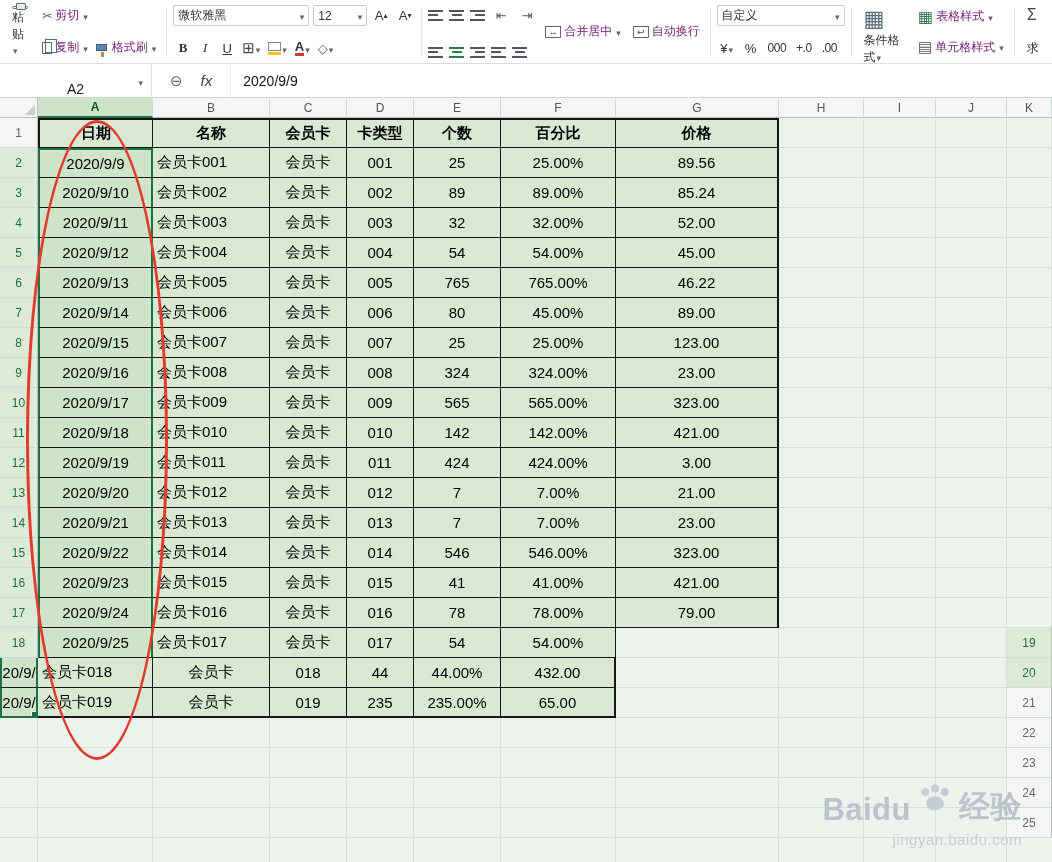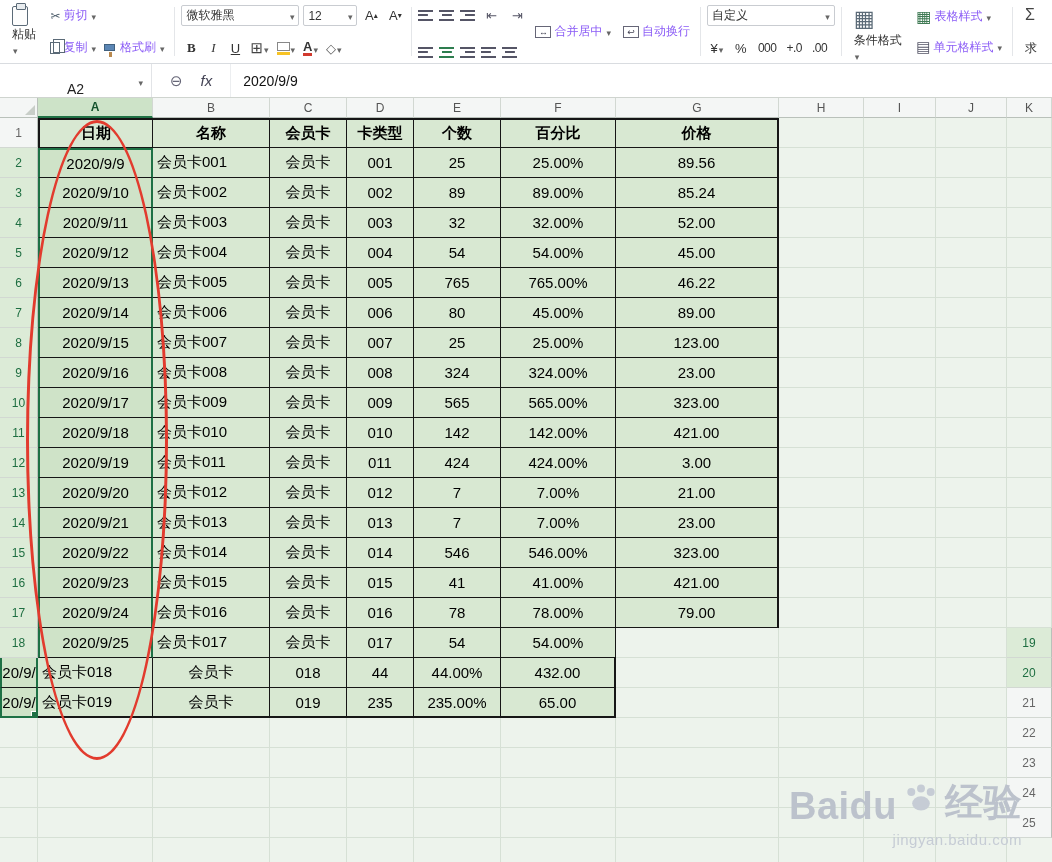--- a/index.html
+++ b/index.html
@@ -8,21 +8,21 @@
   .app{position:relative;width:1052px;height:862px;overflow:hidden;background:#fff}
 
   
   .ribbon{height:64px;width:1052px;background:#fff;border-bottom:1px solid #d9dce0;
     display:flex;align-items:stretch;padding:3px 0 3px 6px;overflow:hidden}
   .rsep{width:1px;background:#e4e6e9;margin:4px 6px}
   .rgroup{display:flex;align-items:stretch;gap:4px}
   .col{display:flex;flex-direction:column;justify-content:space-between;padding:2px 0}
   .bigbtn{display:flex;flex-direction:column;align-items:flex-start;justify-content:space-between;
     padding:3px 6px;font-size:12px;color:#333;cursor:default}
-  .minibtn{display:flex;align-items:center;gap:3px;font-size:12px;color:#8b5cf6;padding:2px 4px;white-space:nowrap}
+  .minibtn{display:flex;align-items:center;gap:3px;font-size:12px;color:#701a75;padding:2px 4px;white-space:nowrap}
   .tool{display:flex;align-items:center;justify-content:center;min-width:20px;height:20px;
     font-size:13px;color:#333;padding:0 3px}
   .caret::after{content:"▾";font-size:9px;color:#666;margin-left:1px}
   .selectbox{display:flex;align-items:center;justify-content:space-between;border:1px solid #c9ccd1;
     border-radius:2px;height:21px;padding:0 4px;font-size:12px;color:#333;background:#fff}
   
   .ic-clip{width:16px;height:20px;border:1.5px solid #5b6a77;border-radius:2px;position:relative;background:#fdfdfd}
   .ic-clip::before{content:"";position:absolute;top:-4px;left:3px;width:8px;height:5px;border:1.5px solid #5b6a77;background:#e8ecef;border-radius:1px}
   .g-cut::after{content:"✂";font-size:12px;color:#4a5a68}
   .ic-copy{width:10px;height:12px;border:1.2px solid #5b6a77;background:#fff;position:relative}
@@ -92,21 +92,21 @@
   .tb{border-bottom:2px solid #161616}
   .sel{background:#cfe3c8;border-left:2px solid #1e7145;border-right:2px solid #1e7145}
   .selfirst{border-top:2px solid #1e7145}
   .sellast{border-bottom:2px solid #1e7145;position:relative}
   .handle{position:absolute;right:-1px;bottom:-1px;width:6px;height:6px;background:#1e7145;border:1px solid #fff;z-index:3}
 
   
   .ellipse{position:absolute;left:26px;top:22px;width:142px;height:640px;border:3px solid #e23b2e;
     border-radius:50%;pointer-events:none;z-index:5}
   .wm{position:absolute;right:30px;bottom:14px;text-align:right;pointer-events:none;z-index:4;color:#bcc2cc}
-  .wm .l1{font-size:38px;font-weight:bold;letter-spacing:.5px;display:flex;align-items:flex-end;gap:6px;justify-content:flex-end}
+  .wm .l1{font-size:31px;font-weight:bold;letter-spacing:.5px;display:flex;align-items:flex-end;gap:6px;justify-content:flex-end}
   .wm .l2{font-size:15px;margin-top:3px;color:#c6ccd5;letter-spacing:.5px}
   .paw{margin-bottom:14px}
 </style>
 </head>
 <body>
 
 <div class="app">
 
   <div class="ribbon">
     <div class="rgroup">
@@ -133,21 +133,21 @@
           </div>
         </div>
       </div>
     </div>
 
     <div class="rsep"></div>
 
     <div class="rgroup">
       <div class="col">
         <div style="display:flex;gap:4px">
-          <div class="selectbox" style="width:118px">
+          <div class="selectbox" style="width:136px">
             <span>微软雅黑</span>
               <span class="caret"></span>
           </div>
           <div class="selectbox" style="width:54px">
             <span>12</span>
               <span class="caret"></span>
           </div>
           <div class="tool">
               <span>A</span>
               <span style="font-size:8px">▴</span>

